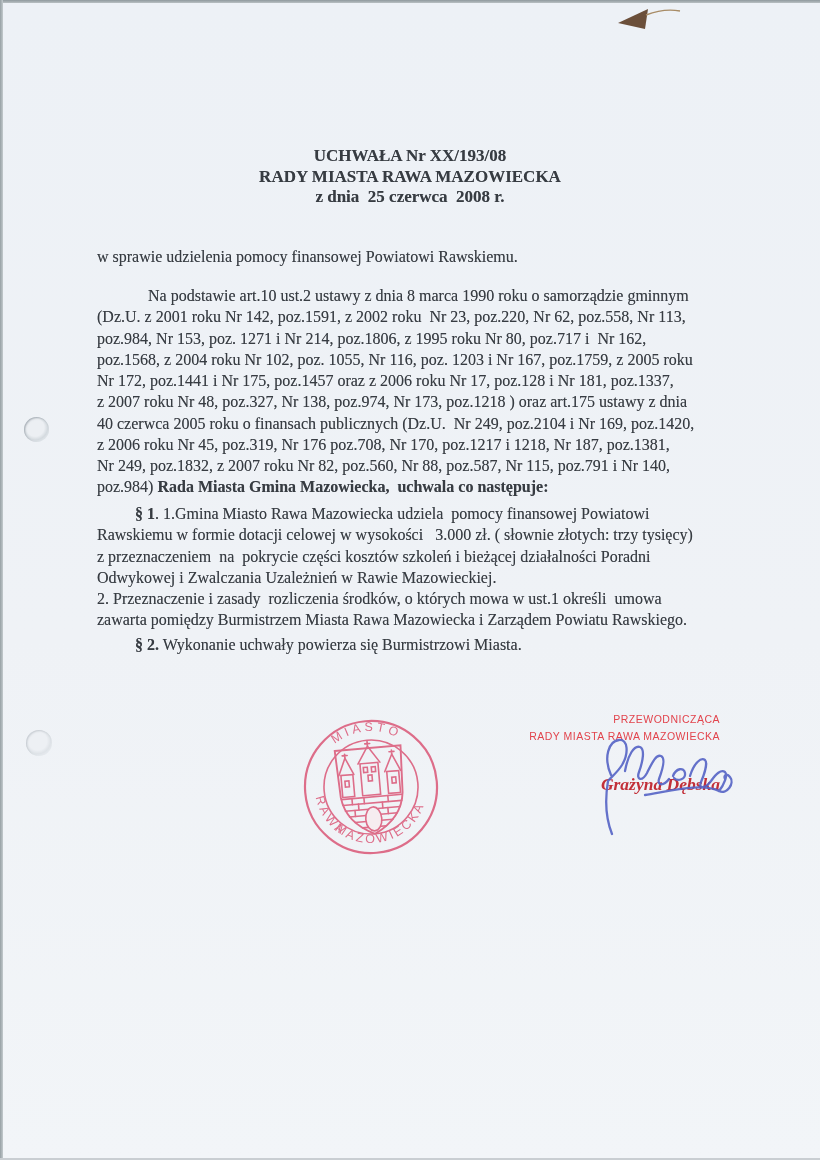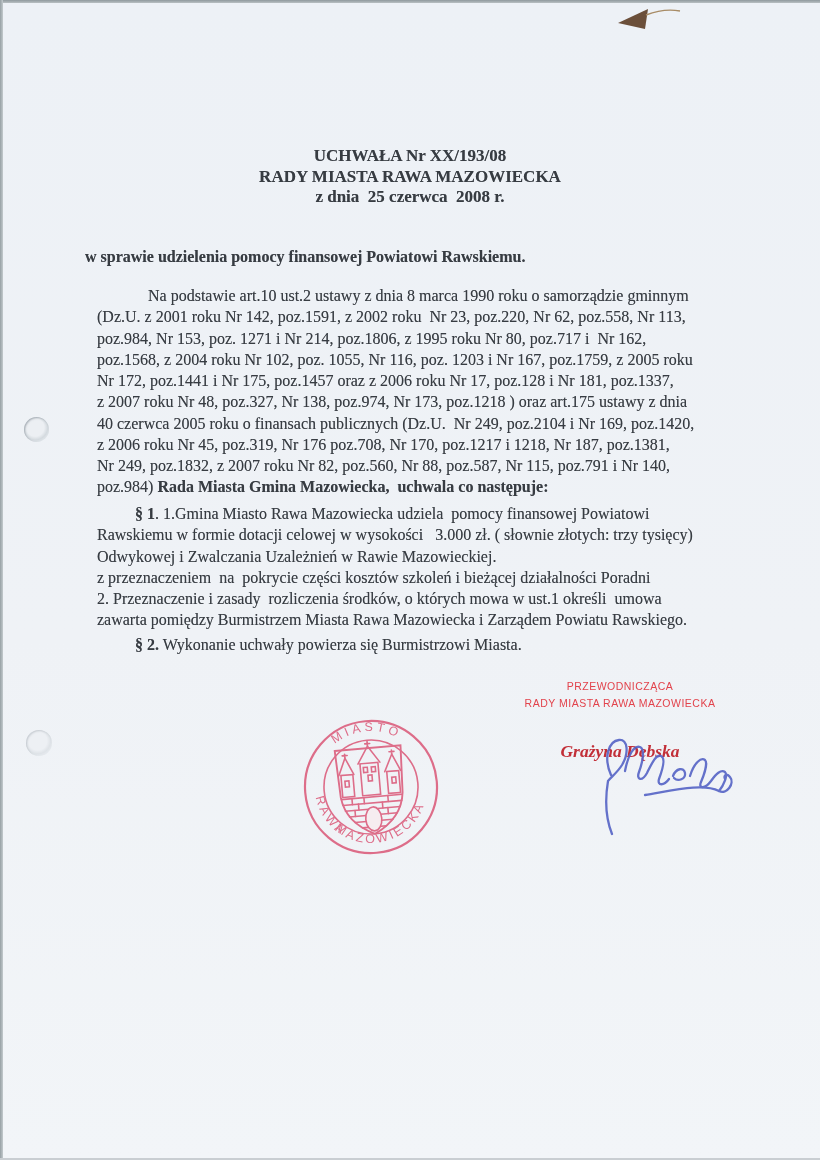--- a/index.html
+++ b/index.html
@@ -11,37 +11,37 @@
   .edge-top{position:absolute;top:0;left:0;width:100%;height:3px;
     background:linear-gradient(180deg,#8f999d,#b9c0c3);}
   .edge-left{position:absolute;top:0;left:0;width:3px;height:100%;
     background:linear-gradient(90deg,#96a0a4,#c3cacd);}
   .edge-bottom{position:absolute;bottom:0;left:0;width:100%;height:2px;background:#c9ced2;}
   .doc-text{text-shadow:0 0 .5px rgba(58,62,70,.5);}
   .line{white-space:pre;line-height:21.25px;font-size:16px;}
   .title-block{position:absolute;top:146px;left:0;width:820px;text-align:center;
     font-weight:bold;font-size:17px;}
   .title-block .line{line-height:20.5px;font-size:17px;}
-  .subject{position:absolute;left:85px;top:246px;font-weight:bold;}
+  .subject{position:absolute;left:97px;top:246px;font-weight:normal;}
   .preamble{position:absolute;left:97px;top:285px;}
   .sec1{position:absolute;left:97px;top:503px;}
   .sec2{position:absolute;left:97px;top:634px;}
   .sec3{position:absolute;left:97px;top:666px;}
   .indent1{padding-left:51px;}
   .indent2{padding-left:38px;}
   .hole{position:absolute;border-radius:50%;}
   .hole-1{left:24px;top:417px;width:25px;height:25px;
     background:radial-gradient(circle at 45% 42%,#eceff3 0 44%,#d4dadf 62%,#e7ebef 78%);
     box-shadow:inset 1px 1px 2px rgba(115,126,136,.55);}
   .hole-2{left:26px;top:730px;width:26px;height:26px;opacity:.75;
     background:radial-gradient(circle at 45% 42%,#edf0f4 0 44%,#d9dee3 62%,#e9edf1 78%);
     box-shadow:inset 1px 1px 2px rgba(115,126,136,.4);}
   .smudge{position:absolute;left:618px;top:8px;}
   .stamp{position:absolute;left:296px;top:710px;}
-  .sig-block{position:absolute;left:520px;top:678px;width:200px;text-align:center;
+  .sig-block{position:absolute;left:520px;top:711px;width:200px;text-align:right;
     font-family:"Liberation Sans",sans-serif;}
   .sig-role{color:#e2434c;font-size:10.5px;letter-spacing:.5px;line-height:17px;white-space:pre;}
   .sig-name{position:absolute;left:0;width:200px;top:63px;color:#c22f38;
     font-family:"Liberation Serif",serif;font-style:italic;font-weight:bold;font-size:17.5px;white-space:pre;}
   .sig-svg{position:absolute;left:585px;top:727px;}
   b{font-weight:bold;}
 </style>
 </head>
 <body>
 
@@ -79,22 +79,22 @@
         <div class="line">z 2006 roku Nr 45, poz.319, Nr 176 poz.708, Nr 170, poz.1217 i 1218, Nr 187, poz.1381,</div>
         <div class="line">Nr 249, poz.1832, z 2007 roku Nr 82, poz.560, Nr 88, poz.587, Nr 115, poz.791 i Nr 140,</div>
       </div>
     <div class="line"><span>poz.984) </span><b>Rada Miasta Gmina Mazowiecka,  uchwala co następuje:</b></div>
   </div>
 
   <div class="sec1 doc-text">
     <div class="line indent2"><b>§ 1</b><span>. 1.Gmina Miasto Rawa Mazowiecka udziela  pomocy finansowej Powiatowi</span></div>
     <div>
         <div class="line">Rawskiemu w formie dotacji celowej w wysokości   3.000 zł. ( słownie złotych: trzy tysięcy)</div>
+        <div class="line">z przeznaczeniem  na  pokrycie części kosztów szkoleń i bieżącej działalności Poradni</div>
         <div class="line">Odwykowej i Zwalczania Uzależnień w Rawie Mazowieckiej.</div>
-        <div class="line">z przeznaczeniem  na  pokrycie części kosztów szkoleń i bieżącej działalności Poradni</div>
         <div class="line">2. Przeznaczenie i zasady  rozliczenia środków, o których mowa w ust.1 określi  umowa</div>
         <div class="line">zawarta pomiędzy Burmistrzem Miasta Rawa Mazowiecka i Zarządem Powiatu Rawskiego.</div>
       </div>
   </div>
 
   <div class="sec2 line indent2 doc-text"><b>§ 2.</b><span> Wykonanie uchwały powierza się Burmistrzowi Miasta.</span></div>
 
 
   <svg class="stamp" width="150" height="150" viewBox="0 0 150 150">
     <g transform="rotate(-5 75 77)" stroke="#dc6280" fill="none" stroke-linecap="round" opacity="0.92">

